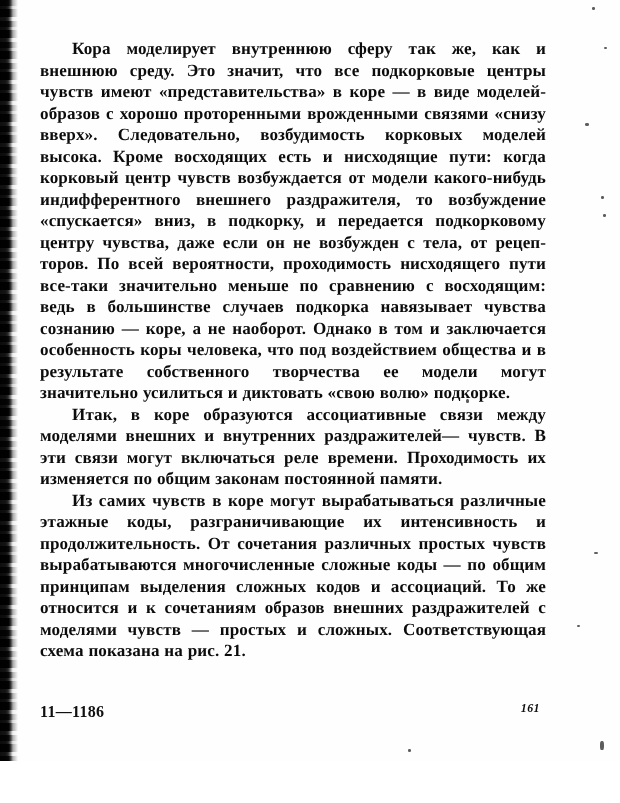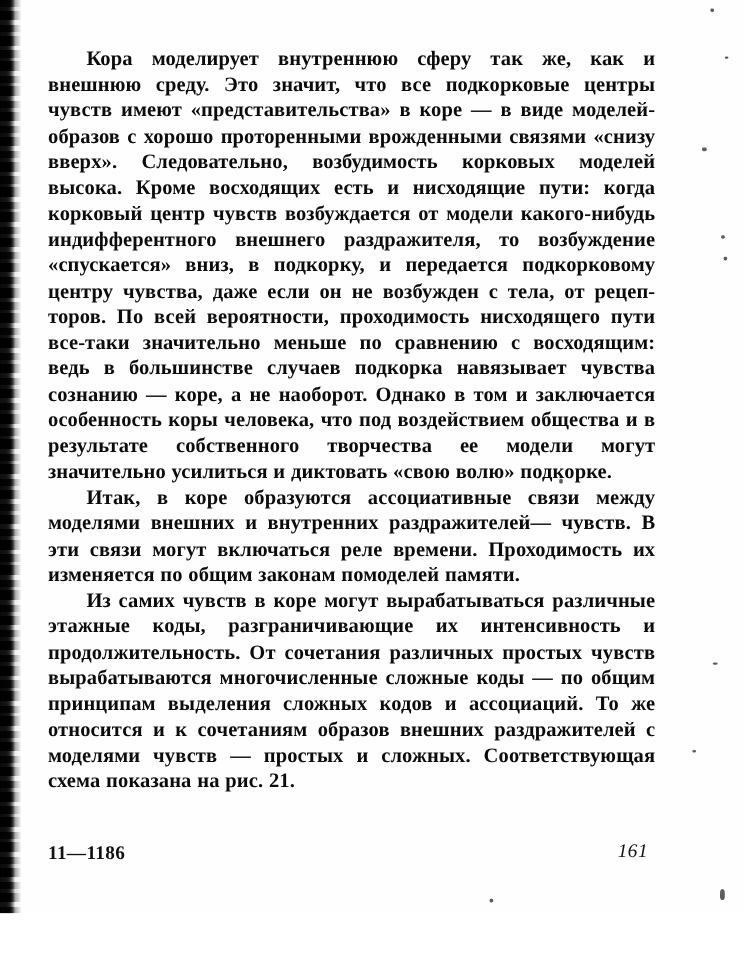--- a/index.html
+++ b/index.html
@@ -102,22 +102,22 @@
     top: 0;
     font-size: 16px;
     font-weight: 700;
     color: #111;
     letter-spacing: 0.3px;
   }
   .page-number {
     position: absolute;
     right: 6px;
     top: -2px;
-    font-size: 16px;
-    font-weight: 400;
+    font-size: 12px;
+    font-weight: 700;
     font-style: italic;
     color: #111;
     letter-spacing: 0.4px;
   }
 </style>
 </head>
 <body>
 
 <div class="page">
 
@@ -133,21 +133,21 @@
   <div class="speck" style="left:362px;top:498px;width:3px;height:2px;"></div>
   <div class="speck" style="left:594px;top:552px;width:4px;height:2px;"></div>
   <div class="speck" style="left:577px;top:625px;width:3px;height:2px;"></div>
   <div class="speck" style="left:600px;top:741px;width:4px;height:9px;"></div>
   <div class="speck" style="left:408px;top:749px;width:3px;height:3px;"></div>
   <div class="speck" style="left:614px;top:789px;width:3px;height:3px;"></div>
   <div class="speck" style="left:412px;top:770px;width:2px;height:2px;"></div>
 
   <div class="textblock">
     <p class="para">Кора моделирует внутреннюю сферу так же, как и внешнюю среду. Это значит, что все подкорковые центры чувств имеют «представительства» в коре — в виде моделей-образов с хорошо проторенными врожден­ными связями «снизу вверх». Следовательно, возбуди­мость корковых моделей высока. Кроме восходящих есть и нисходящие пути: когда корковый центр чувств возбуждается от модели какого-нибудь индифферентно­го внешнего раздражителя, то возбуждение «спускает­ся» вниз, в подкорку, и передается подкорковому цент­ру чувства, даже если он не возбужден с тела, от рецеп­торов. По всей вероятности, проходимость нисходящего пути все-таки значительно меньше по сравнению с вос­ходящим: ведь в большинстве случаев подкорка навя­зывает чувства сознанию — коре, а не наоборот. Одна­ко в том и заключается особенность коры человека, что под воздействием общества и в результате собственного творчества ее модели могут значительно усилиться и диктовать «свою волю» подкорке.</p>
-    <p class="para">Итак, в коре образуются ассоциативные связи ме­жду моделями внешних и внутренних раздражителей— чувств. В эти связи могут включаться реле времени. Проходимость их изменяется по общим законам по­моделей памяти.</p>
+    <p class="para">Итак, в коре образуются ассоциативные связи ме­жду моделями внешних и внутренних раздражителей— чувств. В эти связи могут включаться реле времени. Проходимость их изменяется по общим законам по­стоянной памяти.</p>
     <p class="para">Из самих чувств в коре могут вырабатываться раз­личные этажные коды, разграничивающие их интенсив­ность и продолжительность. От сочетания различных простых чувств вырабатываются многочисленные слож­ные коды — по общим принципам выделения сложных кодов и ассоциаций. То же относится и к сочетаниям образов внешних раздражителей с моделями чувств — простых и сложных. Соответствующая схема показана на рис. 21.</p>
   </div>
 
   <div class="footer">
     <span class="signature-mark">11—1186</span>
     <span class="page-number">161</span>
   </div>
 
 </div>
 

